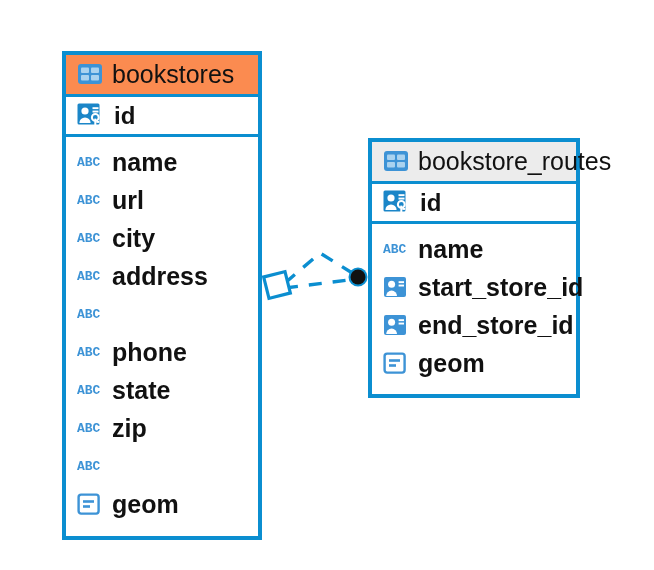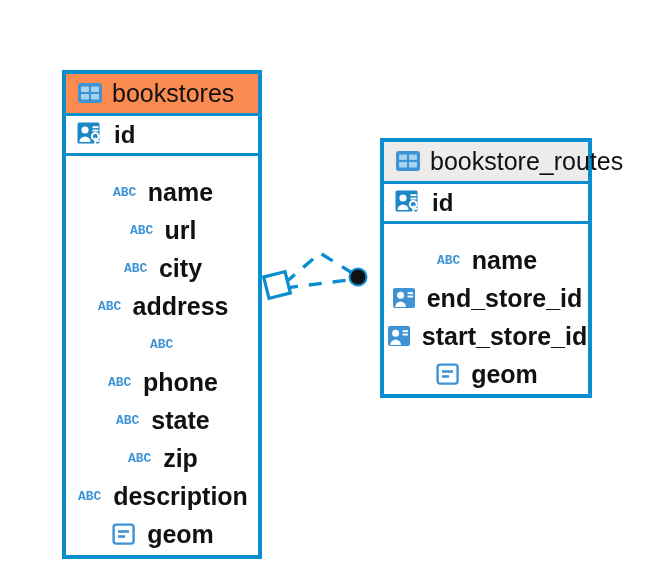--- a/index.html
+++ b/index.html
@@ -46,26 +46,25 @@
     border-bottom:3px solid #0b8ed0;
     box-sizing:border-box;
   }
   .pk-row .fname{
     font-size:24px;
     font-weight:bold;
     color:#111111;
     line-height:1.05;
   }
   .fields{
-    padding:17px 9px 7px 11px;
+    padding:6px 9px 7px 11px;
     box-sizing:border-box;
     display:flex;
     flex-direction:column;
     gap:0px;
-    align-items:center;
   }
   .field-row{
     display:flex;
     align-items:center;
     gap:9px;
     height:38px;
   }
   .field-row .fname{
     font-size:25px;
     color:#111111;
@@ -92,21 +91,21 @@
     <path d="M 285 288 L 357 279" fill="none" stroke="#0b8ed0" stroke-width="3.4" stroke-dasharray="13 11" stroke-linecap="butt"></path>
 
     <g transform="translate(277,285) rotate(-14)">
       <rect x="-11" y="-11" width="22" height="22" fill="#ffffff" stroke="#0b8ed0" stroke-width="3.2"></rect>
     </g>
 
     <circle cx="358" cy="277" r="9.5" fill="#0b8ed0"></circle>
     <circle cx="358" cy="277" r="7.5" fill="#111111"></circle>
   </svg>
 
-  <div class="entity" style="left:62px; top:70px; width:200px; height:489px;">
+  <div class="entity" style="left:62px; top:51px; width:200px; height:489px;">
 
     <div class="entity-header header-orange">
       <svg class="icon" width="26" height="22" viewBox="0 0 26 22">
         <rect x="1" y="1" width="24" height="20" rx="3" fill="#3d93d6"></rect>
         <rect x="4" y="4.5" width="8" height="5.5" rx="1" fill="#a9d2ef"></rect>
         <rect x="14" y="4.5" width="8" height="5.5" rx="1" fill="#a9d2ef"></rect>
         <rect x="4" y="12" width="8" height="5.5" rx="1" fill="#a9d2ef"></rect>
         <rect x="14" y="12" width="8" height="5.5" rx="1" fill="#a9d2ef"></rect>
       </svg>
       <span class="title">bookstores</span>
@@ -180,36 +179,35 @@
         <svg class="icon" width="26" height="18" viewBox="0 0 26 18">
           <text x="0" y="13" font-family="'Liberation Mono',monospace" font-size="13" font-weight="bold" fill="#3d93d6">ABC</text>
         </svg>
         <span class="fname">zip</span>
       </div>
 
       <div class="field-row">
         <svg class="icon" width="26" height="18" viewBox="0 0 26 18">
           <text x="0" y="13" font-family="'Liberation Mono',monospace" font-size="13" font-weight="bold" fill="#3d93d6">ABC</text>
         </svg>
-        <span class="fname">description</span>
       </div>
 
       <div class="field-row">
         <svg class="icon" width="26" height="24" viewBox="0 0 26 24">
           <rect x="1.6" y="2.6" width="20" height="19" rx="2.5" fill="#ffffff" stroke="#3d93d6" stroke-width="2.4"></rect>
           <rect x="6" y="8.2" width="11" height="2.6" fill="#3d93d6"></rect>
           <rect x="6" y="13.2" width="7" height="2.6" fill="#3d93d6"></rect>
         </svg>
         <span class="fname">geom</span>
       </div>
 
     </div>
   </div>
 
-  <div class="entity" style="left:368px; top:138px; width:212px; height:260px;margin-left:12px;">
+  <div class="entity" style="left:368px; top:138px; width:212px; height:260px;">
 
     <div class="entity-header header-grey">
       <svg class="icon" width="26" height="22" viewBox="0 0 26 22">
         <rect x="1" y="1" width="24" height="20" rx="3" fill="#3d93d6"></rect>
         <rect x="4" y="4.5" width="8" height="5.5" rx="1" fill="#a9d2ef"></rect>
         <rect x="14" y="4.5" width="8" height="5.5" rx="1" fill="#a9d2ef"></rect>
         <rect x="4" y="12" width="8" height="5.5" rx="1" fill="#a9d2ef"></rect>
         <rect x="14" y="12" width="8" height="5.5" rx="1" fill="#a9d2ef"></rect>
       </svg>
       <span class="title">bookstore_routes</span>
@@ -239,32 +237,32 @@
       </div>
 
       <div class="field-row">
         <svg class="icon" width="26" height="24" viewBox="0 0 26 24">
           <rect x="1" y="2" width="22" height="20" rx="2" fill="#3d93d6"></rect>
           <circle cx="8.6" cy="9.2" r="3.5" fill="#ffffff"></circle>
           <path d="M 3.2 21 a 5.4 5.4 0 0 1 10.8 0 z" fill="#ffffff"></path>
           <rect x="15.6" y="6.2" width="5.4" height="1.9" fill="#ffffff"></rect>
           <rect x="15.6" y="9.6" width="5.4" height="1.9" fill="#ffffff"></rect>
         </svg>
-        <span class="fname">end_store_id</span>
+        <span class="fname">start_store_id</span>
       </div>
 
       <div class="field-row">
         <svg class="icon" width="26" height="24" viewBox="0 0 26 24">
           <rect x="1" y="2" width="22" height="20" rx="2" fill="#3d93d6"></rect>
           <circle cx="8.6" cy="9.2" r="3.5" fill="#ffffff"></circle>
           <path d="M 3.2 21 a 5.4 5.4 0 0 1 10.8 0 z" fill="#ffffff"></path>
           <rect x="15.6" y="6.2" width="5.4" height="1.9" fill="#ffffff"></rect>
           <rect x="15.6" y="9.6" width="5.4" height="1.9" fill="#ffffff"></rect>
         </svg>
-        <span class="fname">start_store_id</span>
+        <span class="fname">end_store_id</span>
       </div>
 
       <div class="field-row">
         <svg class="icon" width="26" height="24" viewBox="0 0 26 24">
           <rect x="1.6" y="2.6" width="20" height="19" rx="2.5" fill="#ffffff" stroke="#3d93d6" stroke-width="2.4"></rect>
           <rect x="6" y="8.2" width="11" height="2.6" fill="#3d93d6"></rect>
           <rect x="6" y="13.2" width="7" height="2.6" fill="#3d93d6"></rect>
         </svg>
         <span class="fname">geom</span>
       </div>

